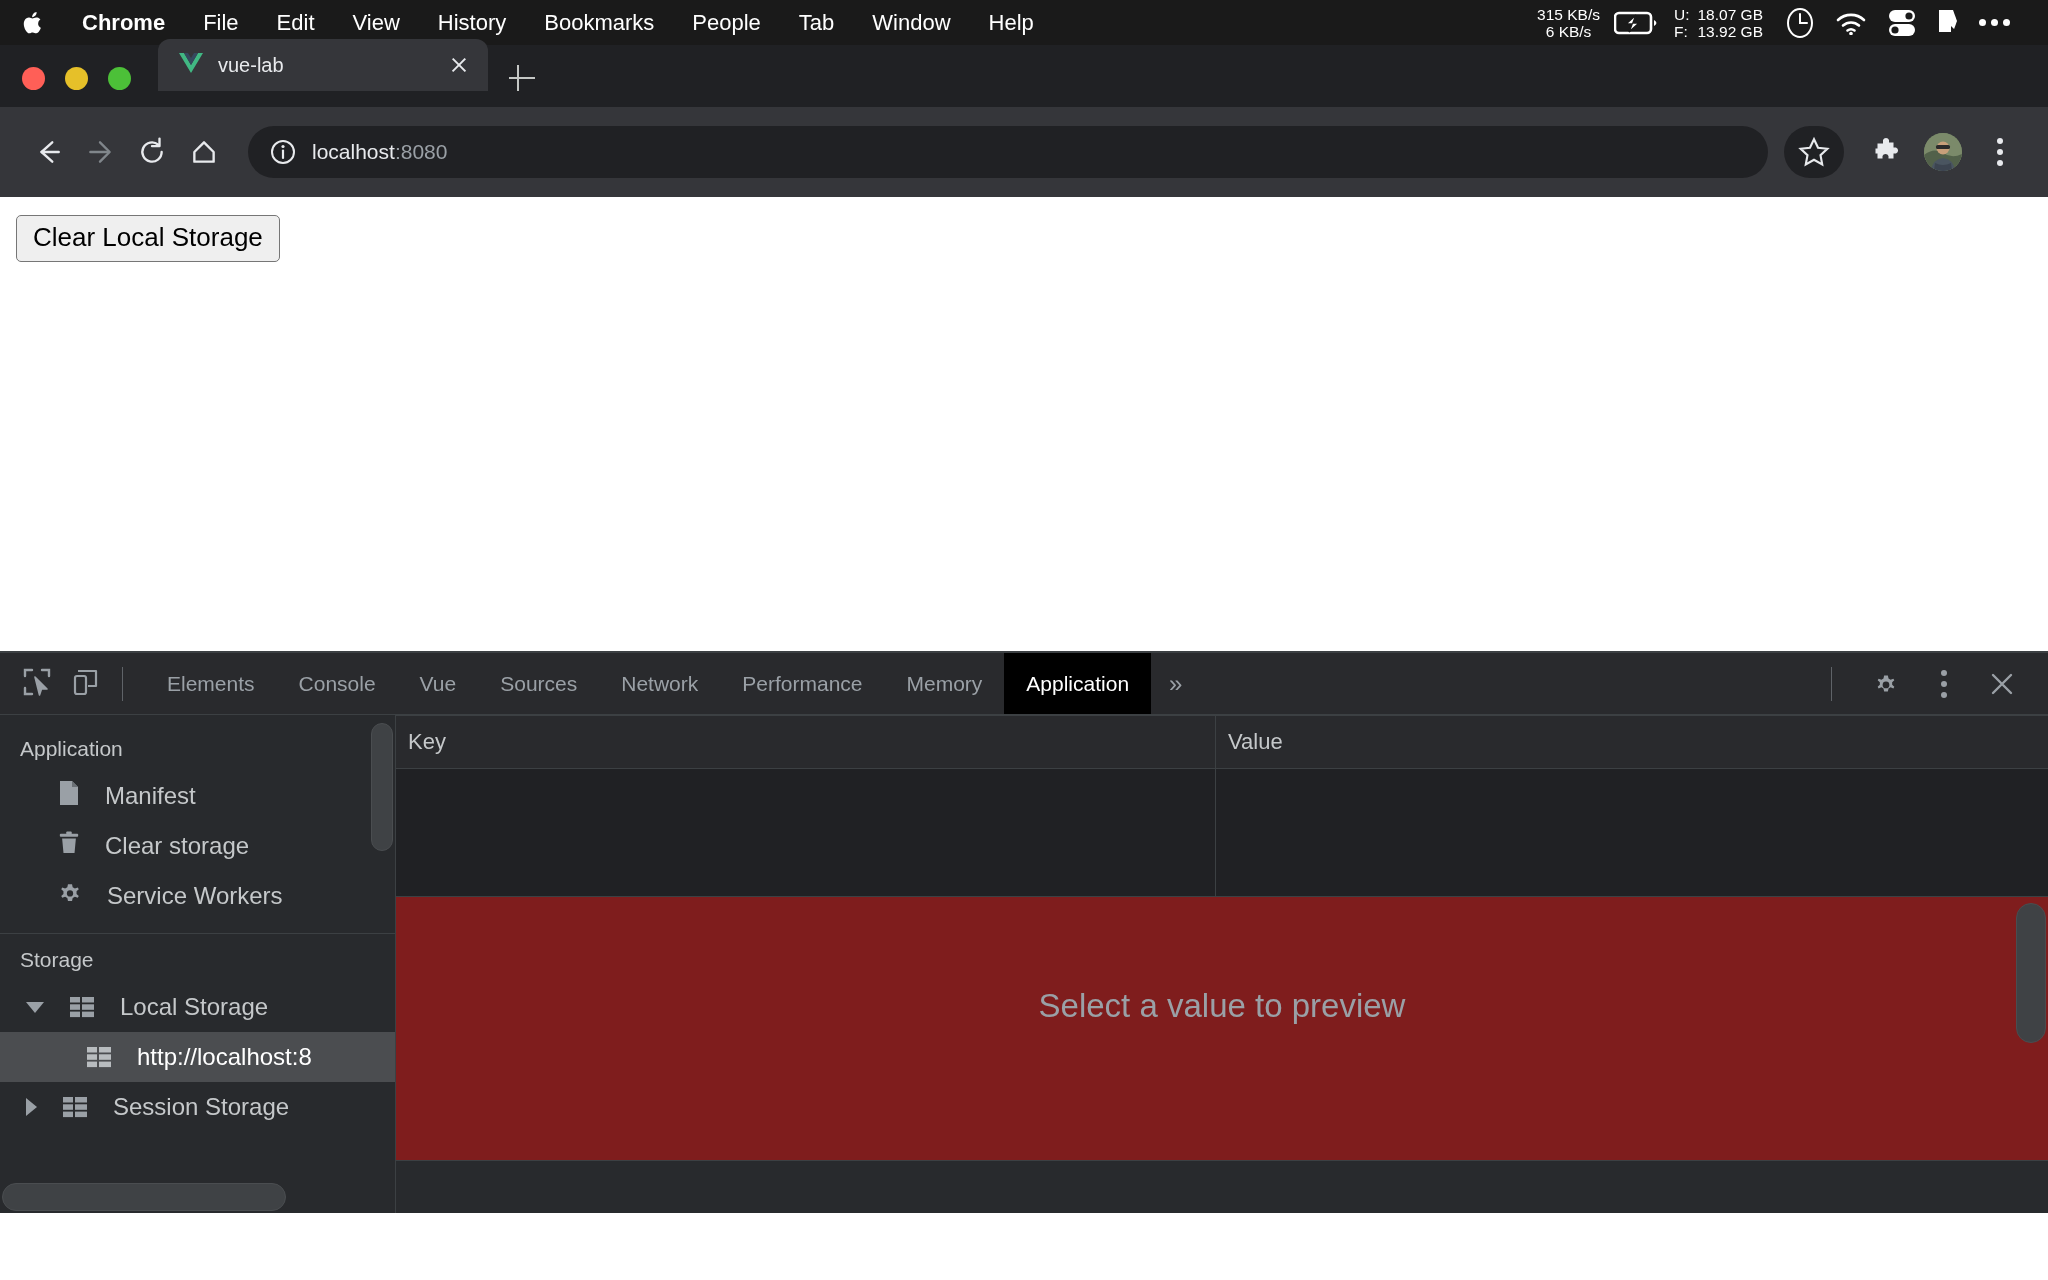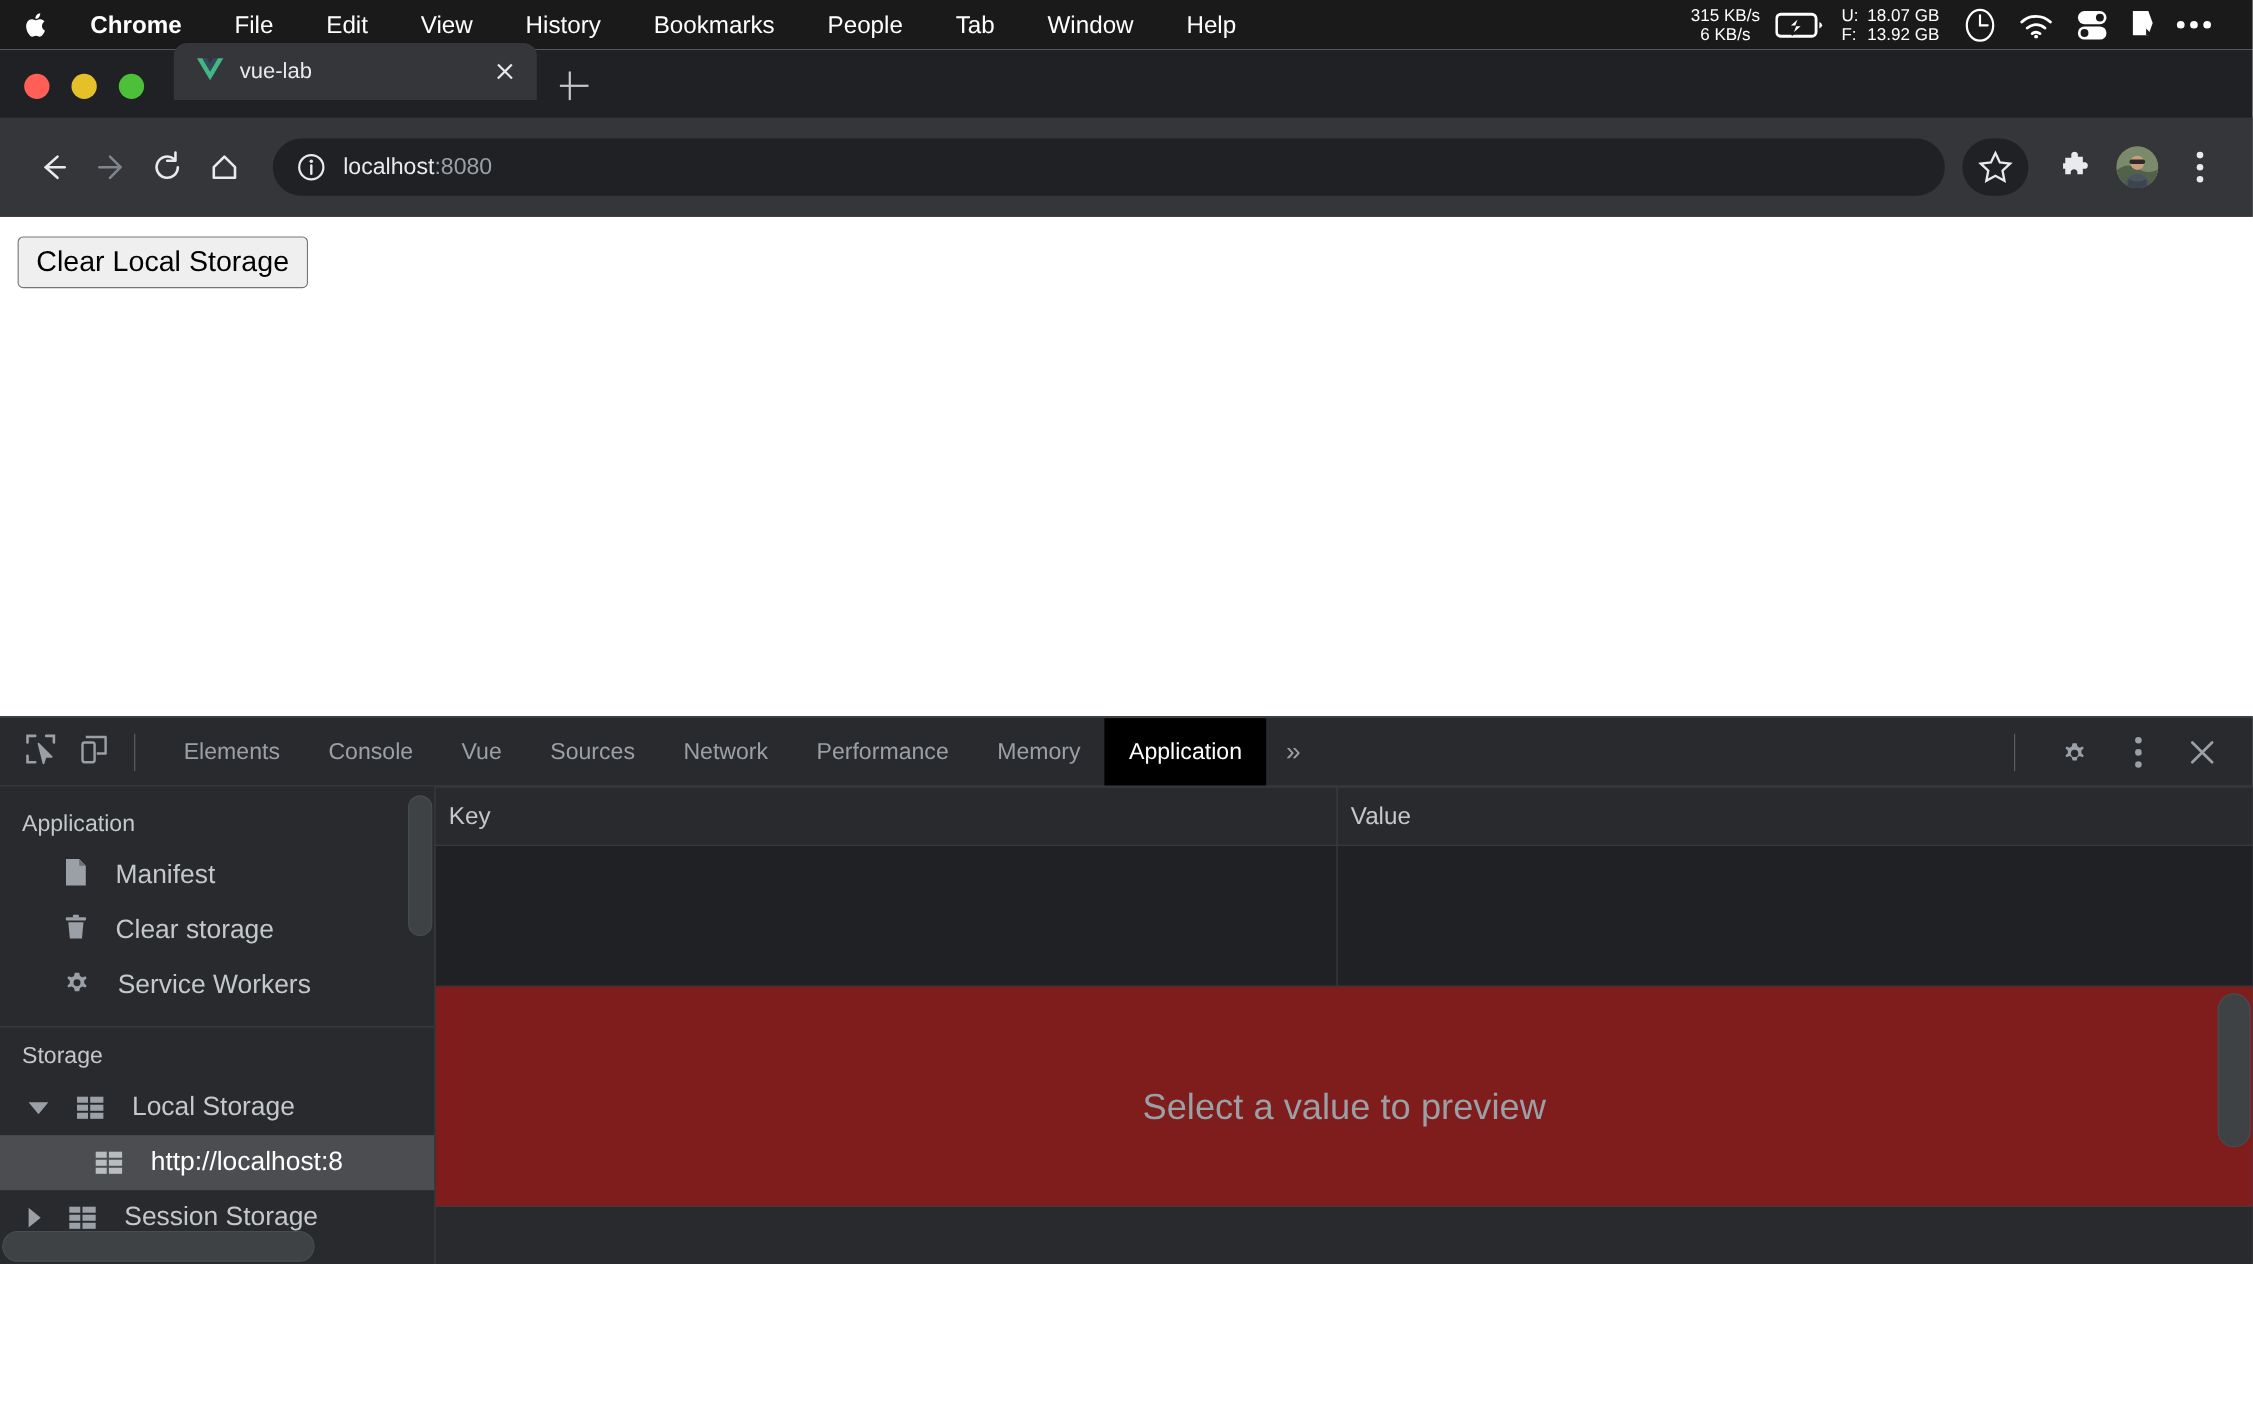--- a/index.html
+++ b/index.html
@@ -13,21 +13,21 @@
 
   
   .menubar {
     height: 45px; width: 100%;
     background: #1a1a1a;
     display: flex; align-items: center;
     padding: 0 18px 0 22px;
     color: #ffffff;
   }
   .apple-logo { width: 22px; height: 26px; margin-right: 22px; position: relative; display: block; }
-  .menubar-items { display: flex; align-items: center; gap: 16px; }
+  .menubar-items { display: flex; align-items: center; gap: 6px; }
   .menu-item {
     font-size: 22px; padding: 0 16px; color: #fff; white-space: nowrap; line-height: 1;
   }
   .menu-item.bold { font-weight: bold; }
   .menubar-right { margin-left: auto; display: flex; align-items: center; gap: 0; }
   .netspeed {
     font-size: 15.5px; line-height: 17px; text-align: center; color: #fff;
     margin-right: 14px; font-family: "Liberation Sans", sans-serif;
   }
   .batt-icon { width: 44px; height: 26px; margin-right: 16px; position: relative; }
@@ -98,21 +98,21 @@
     background: #efefef;
     border: 1.6px solid #767676;
     border-radius: 5px;
     padding: 7px 16px 9px 16px;
     line-height: 1.1;
     cursor: default;
   }
 
   
   .devtools {
-    height: 498px; width: 100%;
+    height: 562px; width: 100%;
     background: #282a2d; color: #9aa0a6;
     border-top: 2px solid #3c4043;
     display: flex; flex-direction: column;
   }
   .dt-tabbar {
     height: 62px; display: flex; align-items: center;
     background: #292a2d;
     flex: 0 0 auto;
     border-bottom: 1px solid #3c4043;
   }

